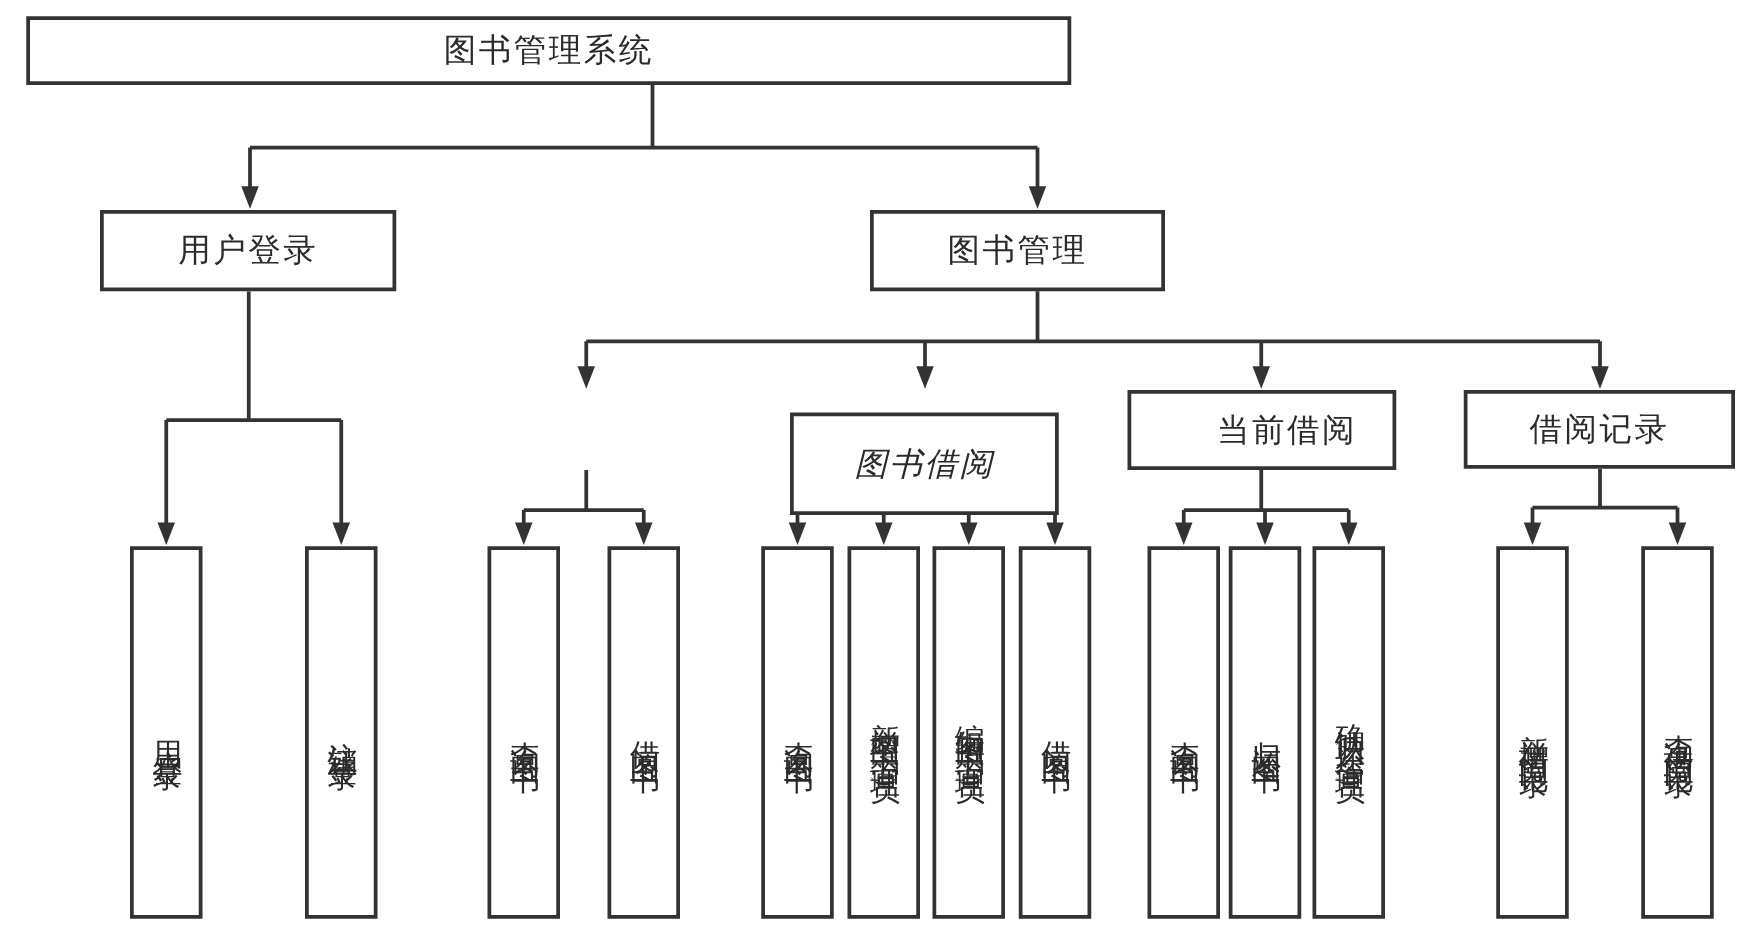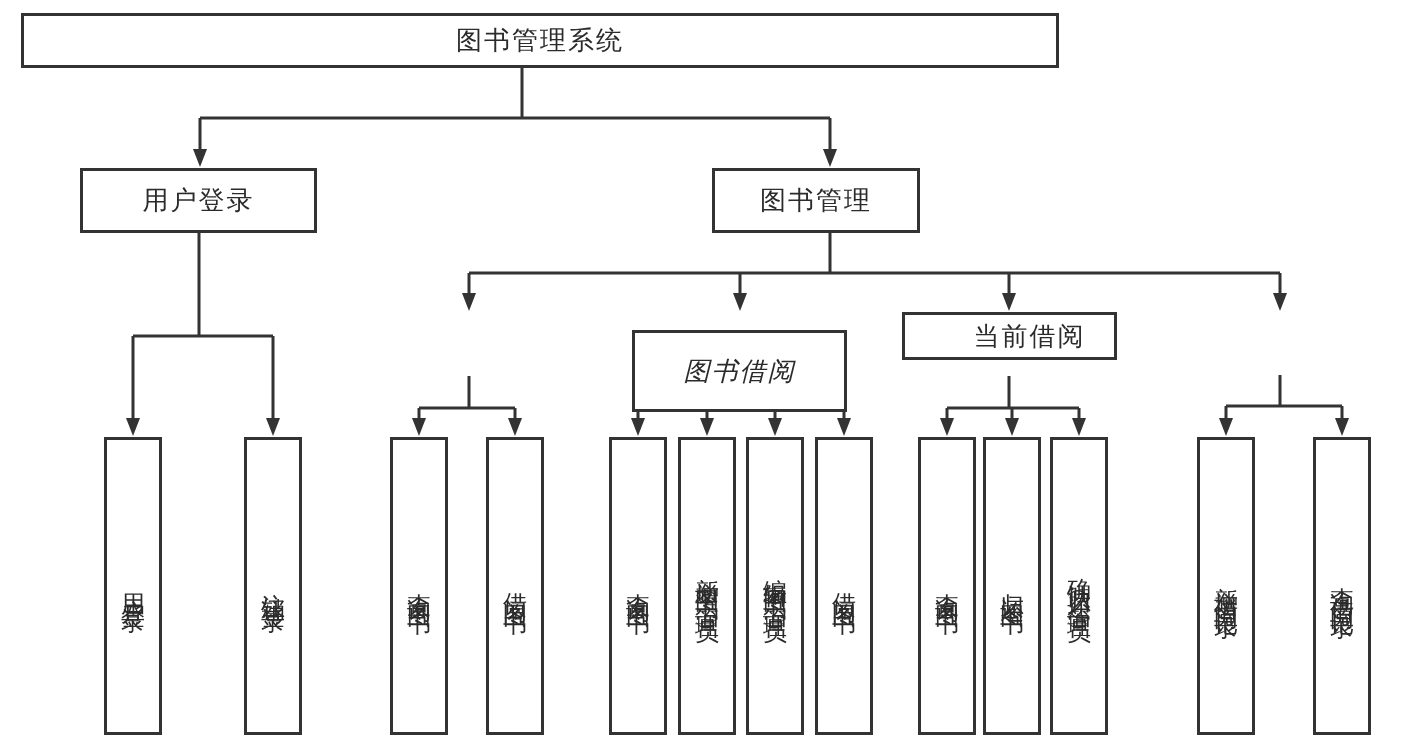--- a/index.html
+++ b/index.html
@@ -114,36 +114,39 @@
 
     <g stroke="#333333" stroke-width="3" fill="none">
       <path d="M1280 375 L1280 406 M1226 406 L1342 406 M1226 406 L1226 420 M1342 406 L1342 420"></path>
     </g>
     <g fill="#333333" stroke="none">
       <polygon points="1219,418 1233,418 1226,436"></polygon>
       <polygon points="1335,418 1349,418 1342,436"></polygon>
     </g>
   </svg>
 
-  <div class="box" style="left:21px; top:13px; width:1038px; height:55px;">
+  <div class="box" style="left:21px; top:13px; width:836px; height:55px;">
     <span class="lbl">图书管理系统</span>
   </div>
 
   <div class="box" style="left:80px; top:168px; width:237px; height:65px;">
     <span class="lbl">用户登录</span>
   </div>
-  <div class="box" style="left:712px; top:168px; width:208px; height:65px;">
+  <div class="box" style="left:696px; top:168px; width:236px; height:65px;">
     <span class="lbl">图书管理</span>
   </div>
 
   <div class="box" style="left:632px; top:330px; width:215px; height:82px;font-style:italic;">
     <span class="lbl">图书借阅</span>
   </div>
-  <div class="box" style="left:902px; top:312px; width:215px; height:48px;padding-left:40px;">
+  <div class="box" style="left:902px; top:312px; width:215px; height:64px;padding-left:40px;">
     <span class="lbl">当前借阅</span>
+  </div>
+  <div class="box" style="left:1171px; top:312px; width:217px; height:63px;">
+    <span class="lbl">借阅记录</span>
   </div>
 
   <div class="box leaf" style="left:104px; top:437px; width:58px; height:298px;">
     <span class="lbl">用户登录</span>
   </div>
   <div class="box leaf" style="left:244px; top:437px; width:58px; height:298px;">
     <span class="lbl">注销登录</span>
   </div>
 
   <div class="box leaf" style="left:390px; top:437px; width:58px; height:298px;">

